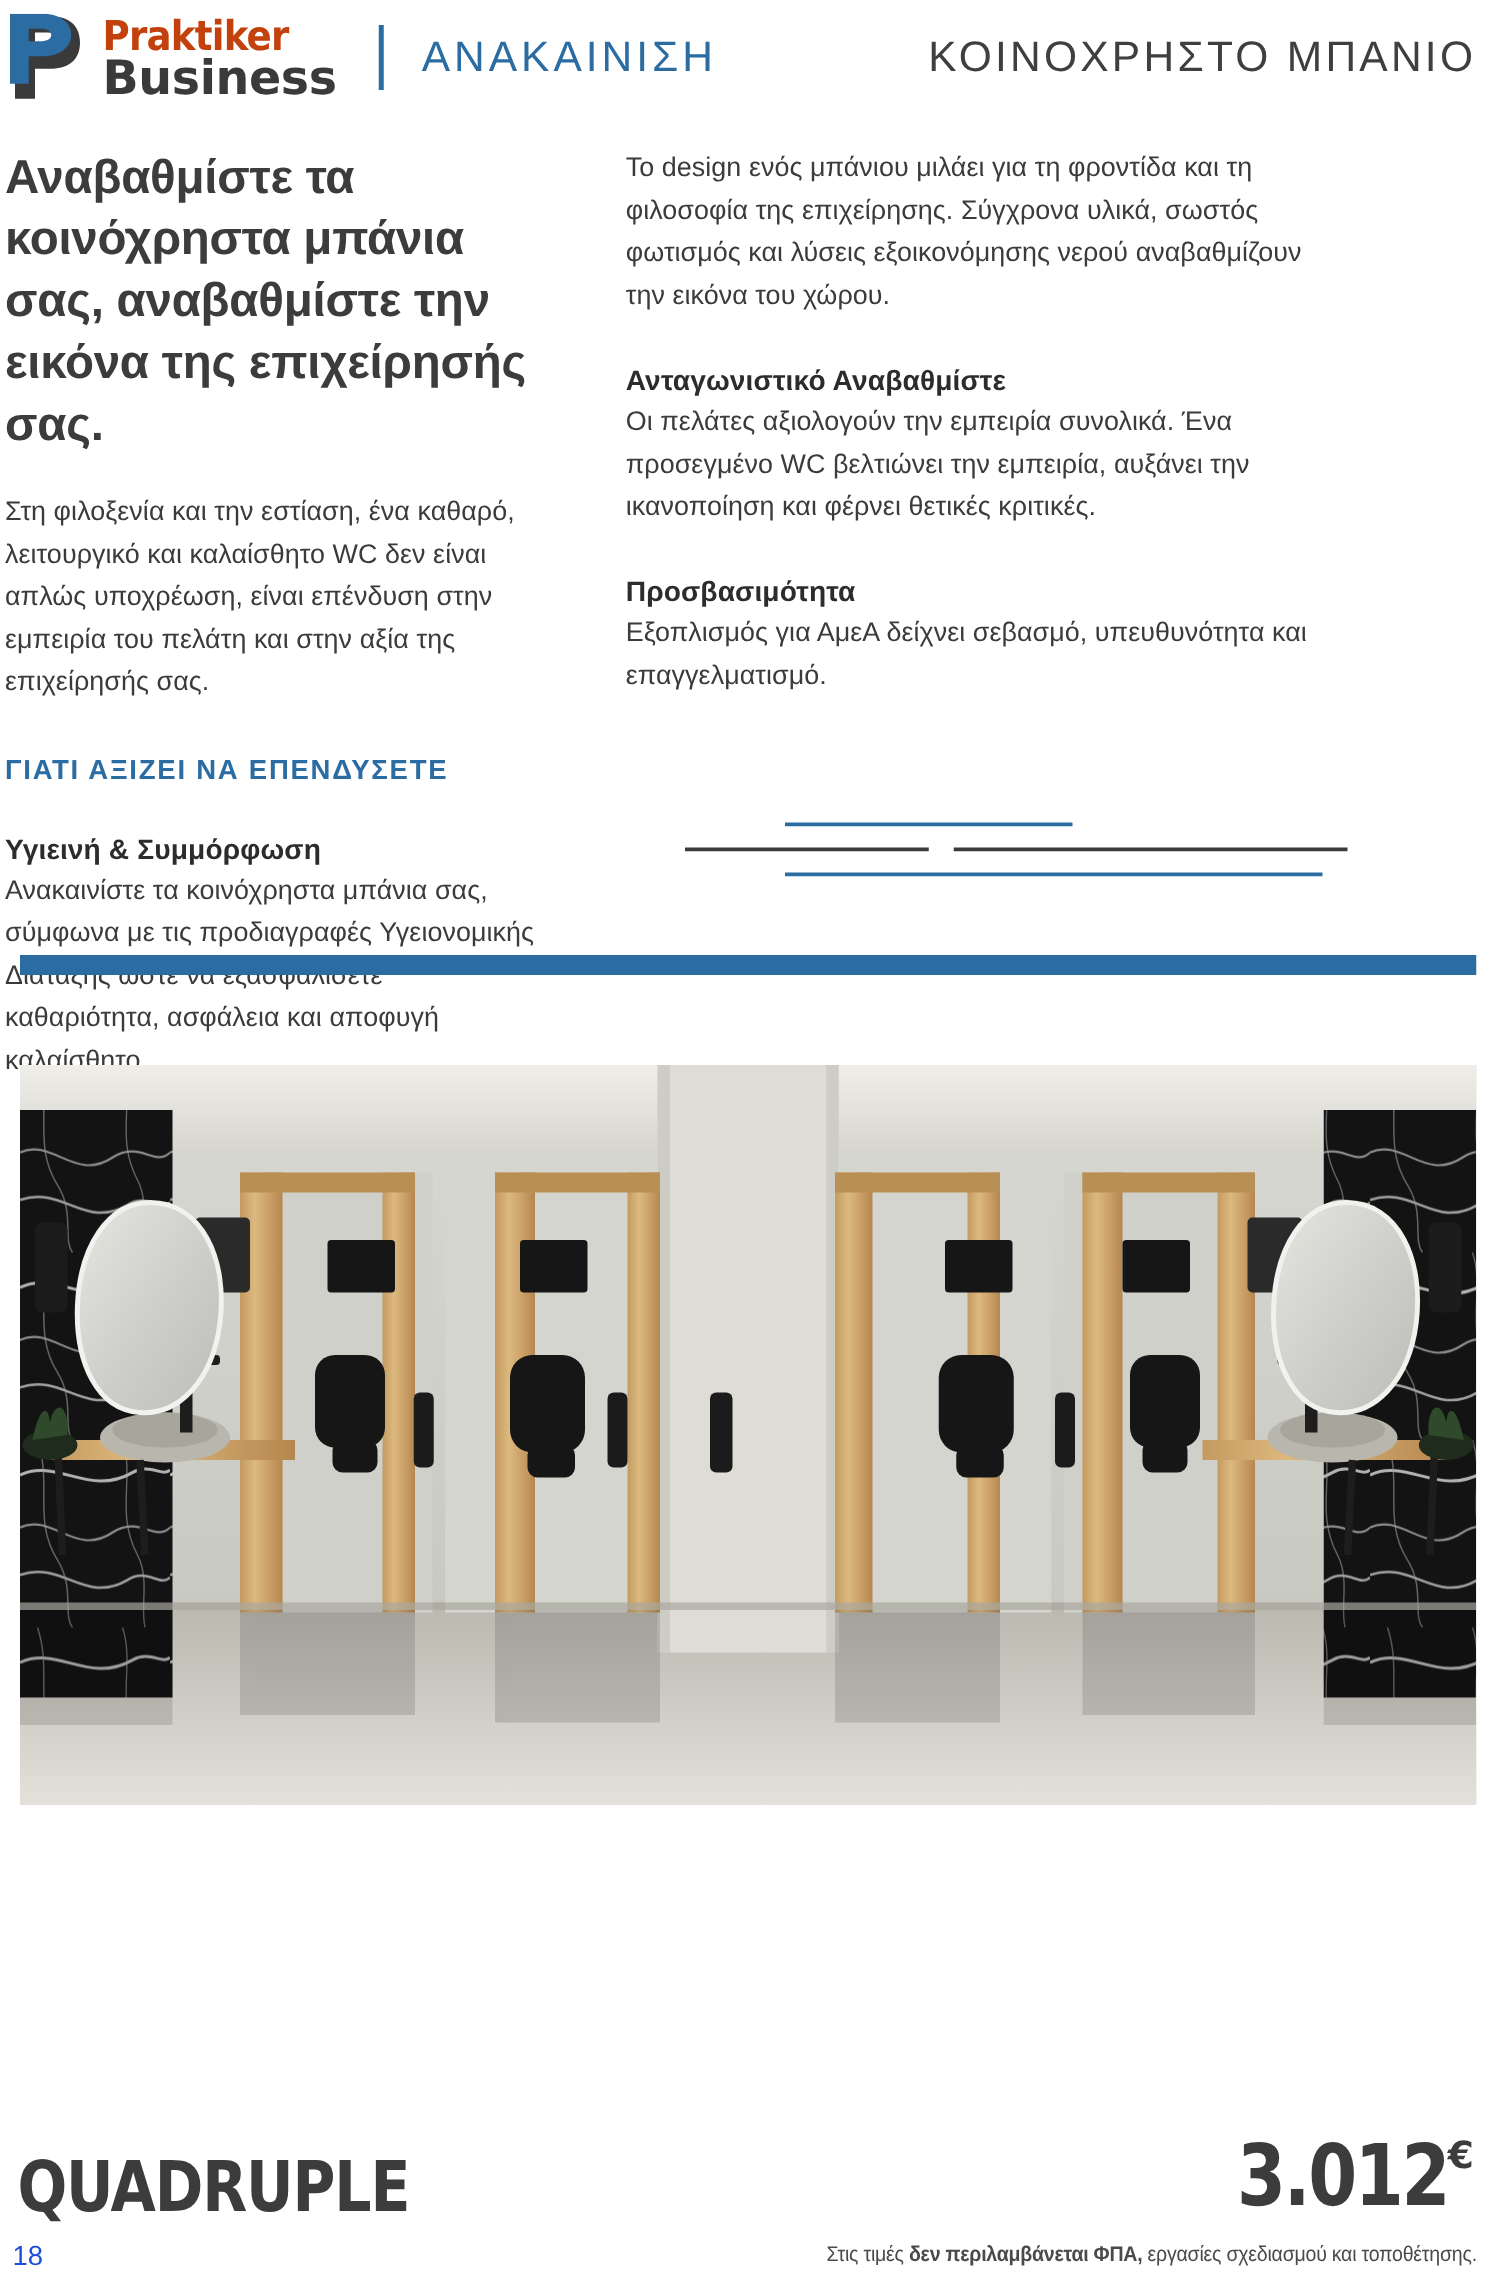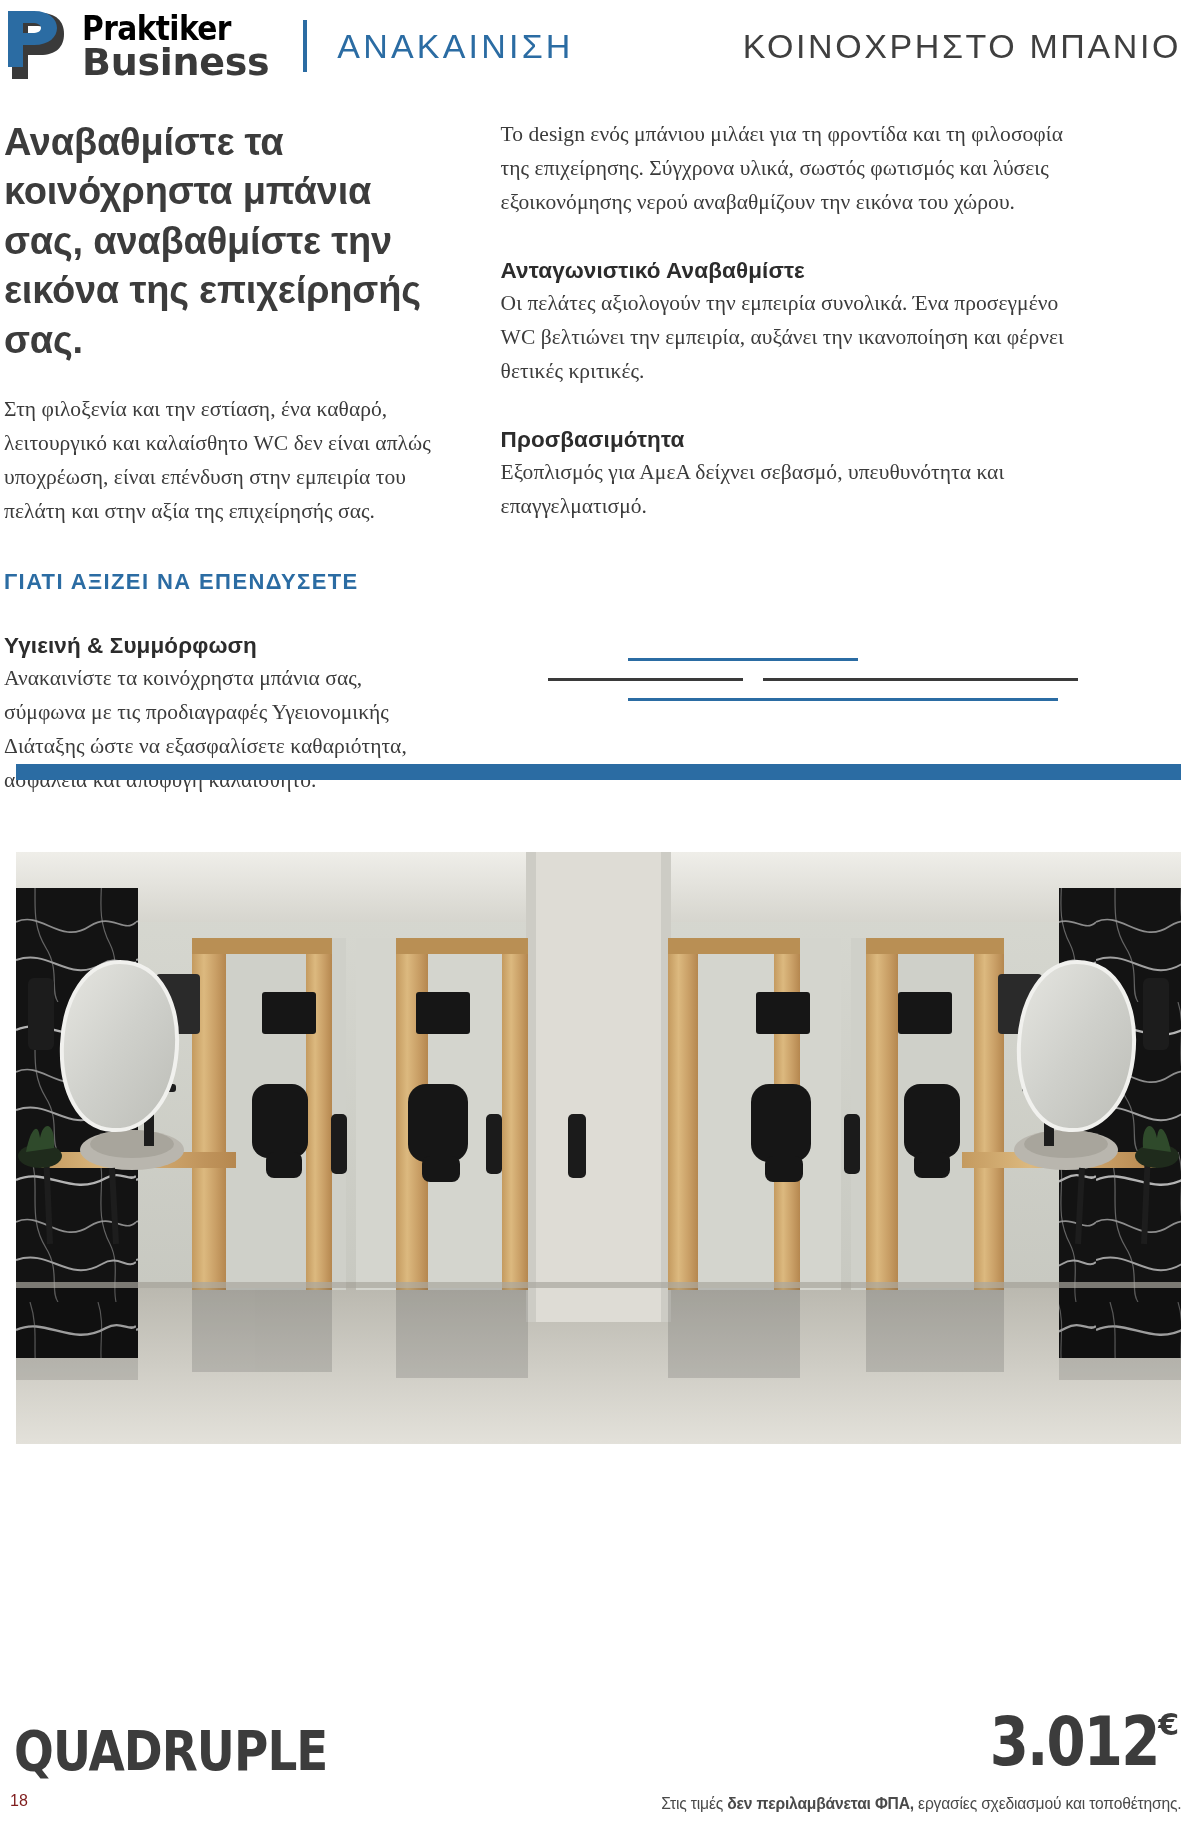--- a/index.html
+++ b/index.html
@@ -48,21 +48,21 @@
     display: flex;
     flex-direction: column;
     line-height: 0.93;
     padding-top: 2px;
   }
   .logo-praktiker {
     font-family: "DejaVu Sans", sans-serif;
     font-weight: 700;
     font-size: 33px;
     letter-spacing: -0.6px;
-    color: #000000;
+    color: #c2410c;
     font-stretch: condensed;
   }
   .logo-business {
     font-family: "DejaVu Sans", sans-serif;
     font-weight: 700;
     font-size: 38px;
     letter-spacing: -0.3px;
     color: #3a3a3a;
   }
 
@@ -118,21 +118,21 @@
     font-family: "Liberation Sans", sans-serif;
     font-weight: 700;
     font-size: 38px;
     line-height: 1.30;
     color: #3c3c3c;
     letter-spacing: -0.2px;
     margin-bottom: 28px;
   }
 
   .body-text {
-    font-family: Liberation Serif, serif;
+    font-family: Liberation Sans, sans-serif;
     font-size: 21.5px;
     line-height: 1.58;
     color: #3b3b3b;
     letter-spacing: 0.05px;
   }
 
   .section-kicker {
     font-family: "Liberation Sans", sans-serif;
     font-weight: 700;
     font-size: 22px;
@@ -229,22 +229,22 @@
     font-size: 30px;
     line-height: 1;
     margin-top: 2px;
   }
 
   .page-number {
     position: absolute;
     left: 10px;
     top: 1792px;
     font-family: "Liberation Sans", sans-serif;
-    font-size: 16px;
-    color: #7f1d1d;
+    font-size: 22px;
+    color: #1d4ed8;
   }
 
   .disclaimer {
     position: absolute;
     right: 16px;
     top: 1794px;
     font-family: "Liberation Sans", sans-serif;
     font-size: 17px;
     color: #4a4a4a;
     white-space: nowrap;

